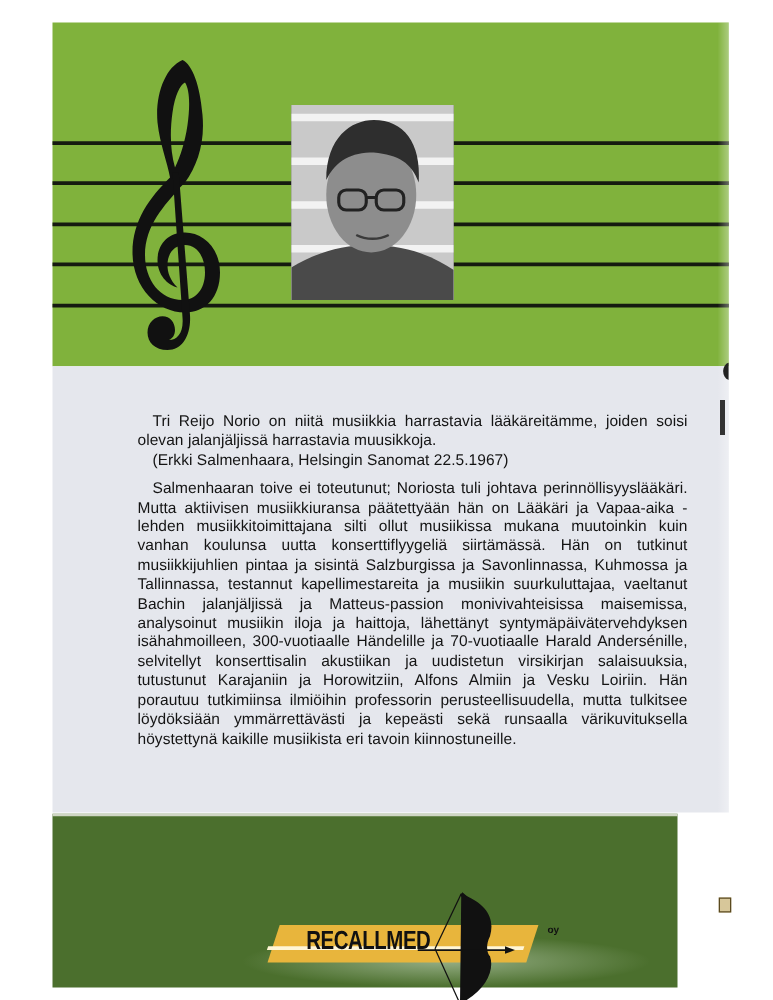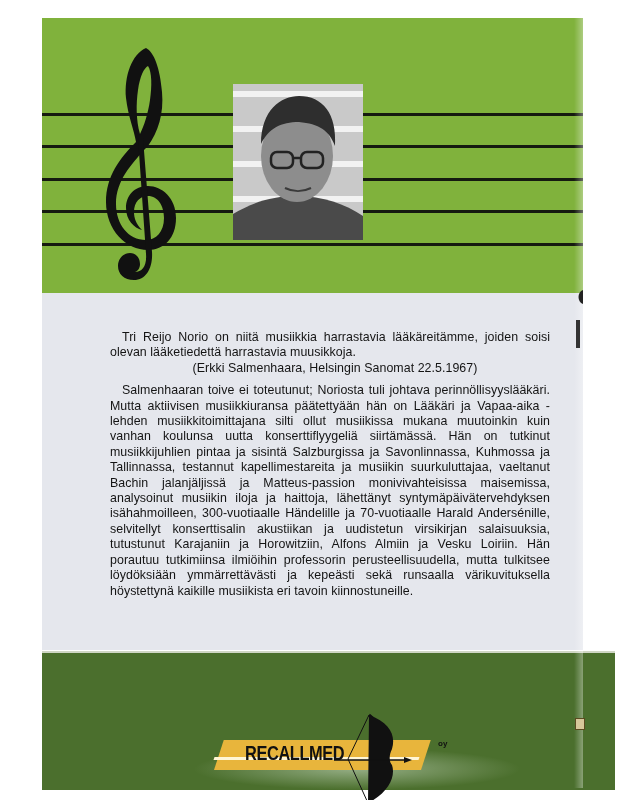--- a/index.html
+++ b/index.html
@@ -6,23 +6,23 @@
   body { width:618px; height:800px; background:#ffffff; position:relative; overflow:hidden; font-family:"Liberation Sans", sans-serif; }
   .book { position:absolute; left:42px; top:18px; width:541px; height:770px; }
   .top-band { position:absolute; left:0; top:0; width:541px; height:275px; background:#80b23c; }
   .staff-line { position:absolute; left:0; width:541px; height:3px; background:#151a10; }
   .clef { position:absolute; left:60px; top:28px; width:80px; height:240px; }
   .photo { position:absolute; left:191px; top:66px; width:130px; height:156px; background:#9a9a9a; overflow:hidden; }
   .mid-band { position:absolute; left:0; top:275px; width:541px; height:357px; background:#e5e7ed; }
   .spine-edge { position:absolute; right:0; top:0; width:9px; height:770px; background:linear-gradient(to right, rgba(255,255,255,0.0), rgba(255,255,255,0.35)); }
   .text-block { position:absolute; left:68px; top:312px; width:440px; font-size:12.4px; line-height:15.4px; color:#141414; letter-spacing:0.05px; }
   .epigraph p { margin:0; text-align:justify; text-indent:12px; }
-  .epigraph .cite { text-align:center; margin-right:2px; }
+  .epigraph .cite { text-align:left; margin-right:2px; }
   .body-par { margin:7px 0 0 0; text-align:justify; text-indent:12px; }
-  .bottom-band { position:absolute; left:0; top:633px; width:573px; height:137px; background:#4b6f2d; border-top:2px solid #cfd6c4; }
+  .bottom-band { position:absolute; left:0; top:633px; width:500px; height:137px; background:#4b6f2d; border-top:2px solid #cfd6c4; }
   .glare { position:absolute; left:150px; top:95px; width:330px; height:42px; background:radial-gradient(ellipse at center, rgba(210,225,205,0.55), rgba(210,225,205,0) 70%); }
   .logo { position:absolute; left:172px; top:60px; width:230px; height:90px; }
   .logo-bar { position:absolute; left:0; top:27px; width:207px; height:30px; background:#e8b53c; transform:skewX(-18deg); transform-origin:left bottom; }
   .logo-stripe { position:absolute; left:0; top:44px; width:205px; height:3px; background:#fff6d6; transform:skewX(-18deg); }
   .logo-text { position:absolute; left:31px; top:28px; font-family:"Liberation Sans", sans-serif; font-weight:bold; font-size:21px; letter-spacing:-0.5px; color:#111; transform:scaleX(0.78); transform-origin:left top; }
   .logo-oy { position:absolute; left:188px; top:26px; font-size:8px; font-weight:bold; color:#111;padding-left:36px; }
   .bow { position:absolute; left:120px; top:0; width:110px; height:92px; }
   .spine-text { position:absolute; left:575px; top:290px; width:8px; height:60px; }
   .spine-label { position:absolute; left:575px; top:718px; width:8px; height:10px; background:#d7c79a; border:1px solid #5a4a20; }
 </style>
@@ -62,21 +62,21 @@
         </g>
         <path d="M52 104 C60 108 70 108 78 104" stroke="#3a3a3a" stroke-width="2" fill="none"></path>
       </svg>
     </div>
   </div>
 
   <div class="mid-band"></div>
 
   <div class="text-block">
     <div class="epigraph">
-      <p>Tri Reijo Norio on niitä musiikkia harrastavia lääkäreitämme, joiden soisi olevan lääketiedettä harrastavia muusikkoja.</p>
+      <p>Tri Reijo Norio on niitä musiikkia harrastavia lääkäreitämme, joiden soisi olevan jalanjäljissä harrastavia muusikkoja.</p>
       <p class="cite">(Erkki Salmenhaara, Helsingin Sanomat 22.5.1967)</p>
     </div>
     <p class="body-par">Salmenhaaran toive ei toteutunut; Noriosta tuli johtava perinnöllisyyslääkäri. Mutta aktiivisen musiikkiuransa päätettyään hän on Lääkäri ja Vapaa-aika -lehden musiikkitoimittajana silti ollut musiikissa mukana muutoinkin kuin vanhan koulunsa uutta konserttiflyygeliä siirtämässä. Hän on tutkinut musiikkijuhlien pintaa ja sisintä Salzburgissa ja Savonlinnassa, Kuhmossa ja Tallinnassa, testannut kapellimestareita ja musiikin suurkuluttajaa, vaeltanut Bachin jalanjäljissä ja Matteus-passion monivivahteisissa maisemissa, analysoinut musiikin iloja ja haittoja, lähettänyt syntymäpäivätervehdyksen isähahmoilleen, 300-vuotiaalle Händelille ja 70-vuotiaalle Harald Andersénille, selvitellyt konserttisalin akustiikan ja uudistetun virsikirjan salaisuuksia, tutustunut Karajaniin ja Horowitziin, Alfons Almiin ja Vesku Loiriin. Hän porautuu tutkimiinsa ilmiöihin professorin perusteellisuudella, mutta tulkitsee löydöksiään ymmärrettävästi ja kepeästi sekä runsaalla värikuvituksella höystettynä kaikille musiikista eri tavoin kiinnostuneille.</p>
   </div>
 
   <div class="bottom-band">
     <div class="glare"></div>
     <div class="logo">
       <div class="logo-bar"></div>
       <div class="logo-stripe"></div>

